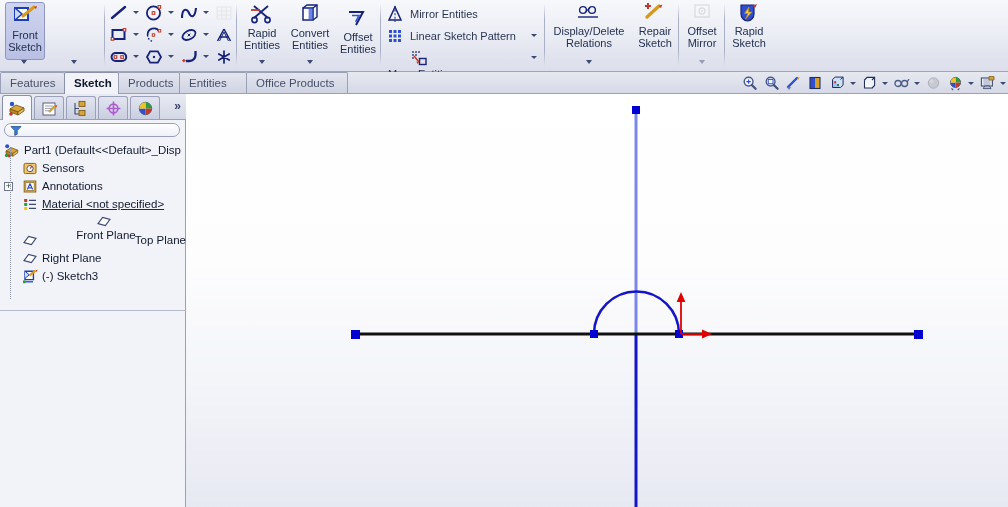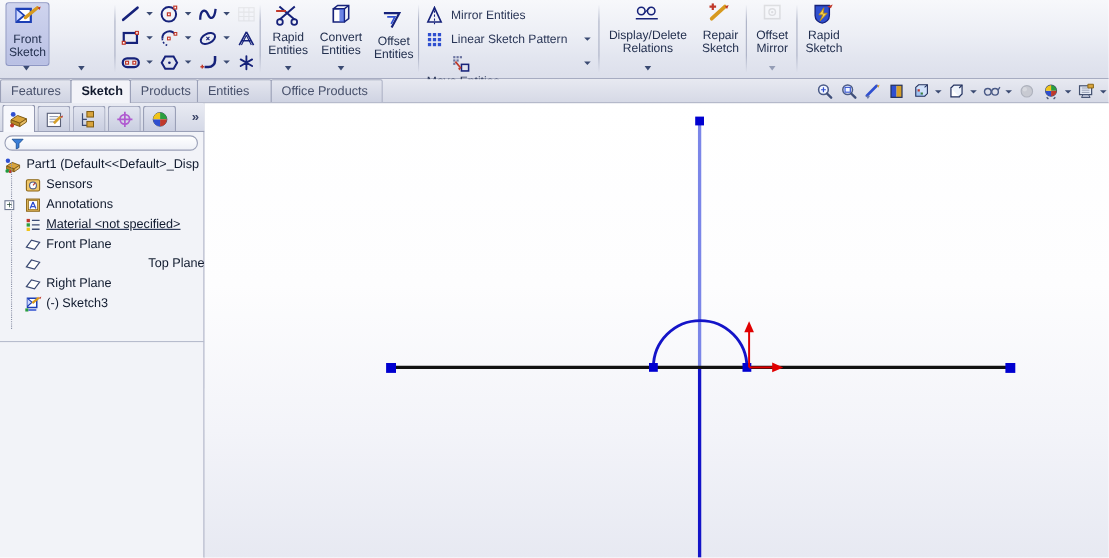--- a/index.html
+++ b/index.html
@@ -634,21 +634,21 @@
                 <path d="M7 3.4 h7 M7 7.4 h7 M7 11.4 h7"></path>
               </g>
             <rect x="2.2" y="2" width="3" height="3" fill="#c0392b"></rect>
             <rect x="2.2" y="6" width="3" height="3" fill="#2a9e3f"></rect>
             <rect x="2.2" y="10" width="3" height="3" fill="#f0c419"></rect>
           </svg>
         </span>
         <span class="tlbl">Material &lt;not specified&gt;</span>
       </div>
 
-      <div class="trow" style="padding-left:22px;">
+      <div class="trow" style="padding-left:22px;flex-direction:column;">
         <span class="tico">
           <svg width="16" height="15" viewBox="0 0 16 15">
             <path d="M2 9.6 L6.6 3.4 L14 5.4 L9.4 11.6 Z" fill="#fff" stroke="#3b4a73" stroke-width="1.1"></path>
           </svg>
         </span>
         <span class="tlbl">Front Plane</span>
       </div>
 
       <div class="trow" style="padding-left:22px;justify-content:space-between;">
         <span class="tico">

